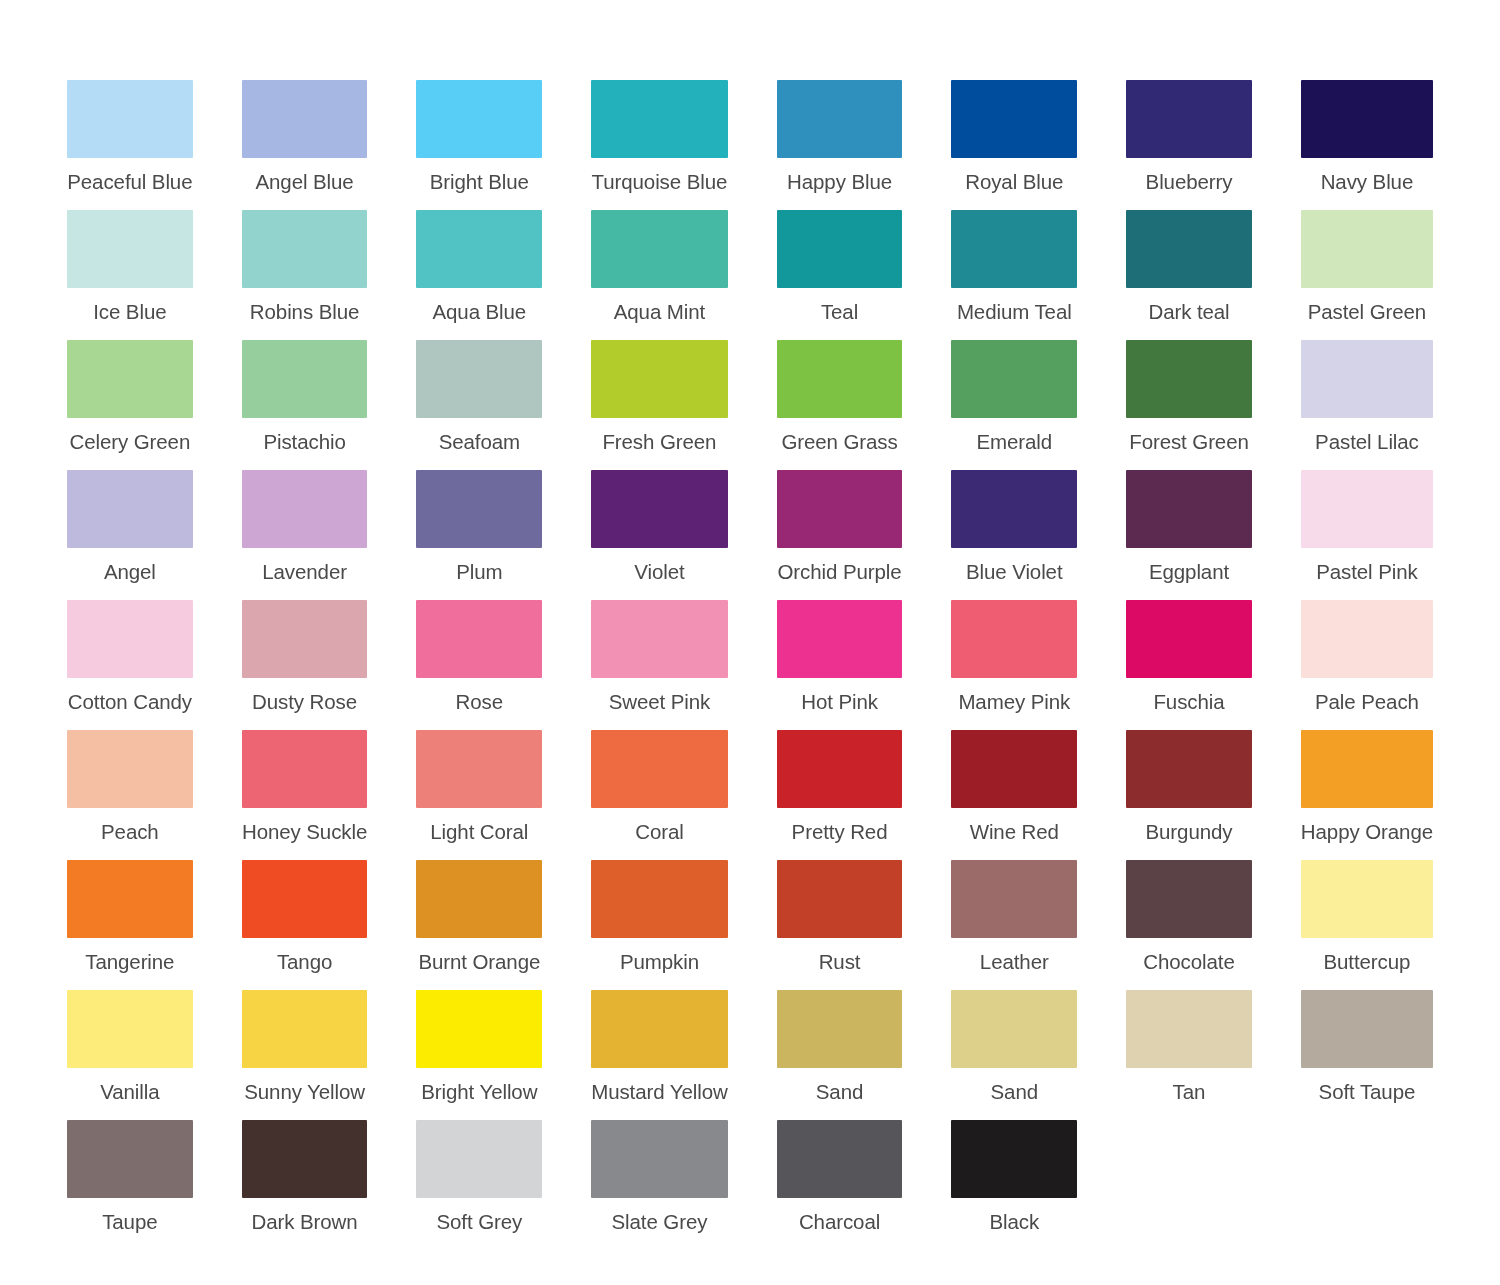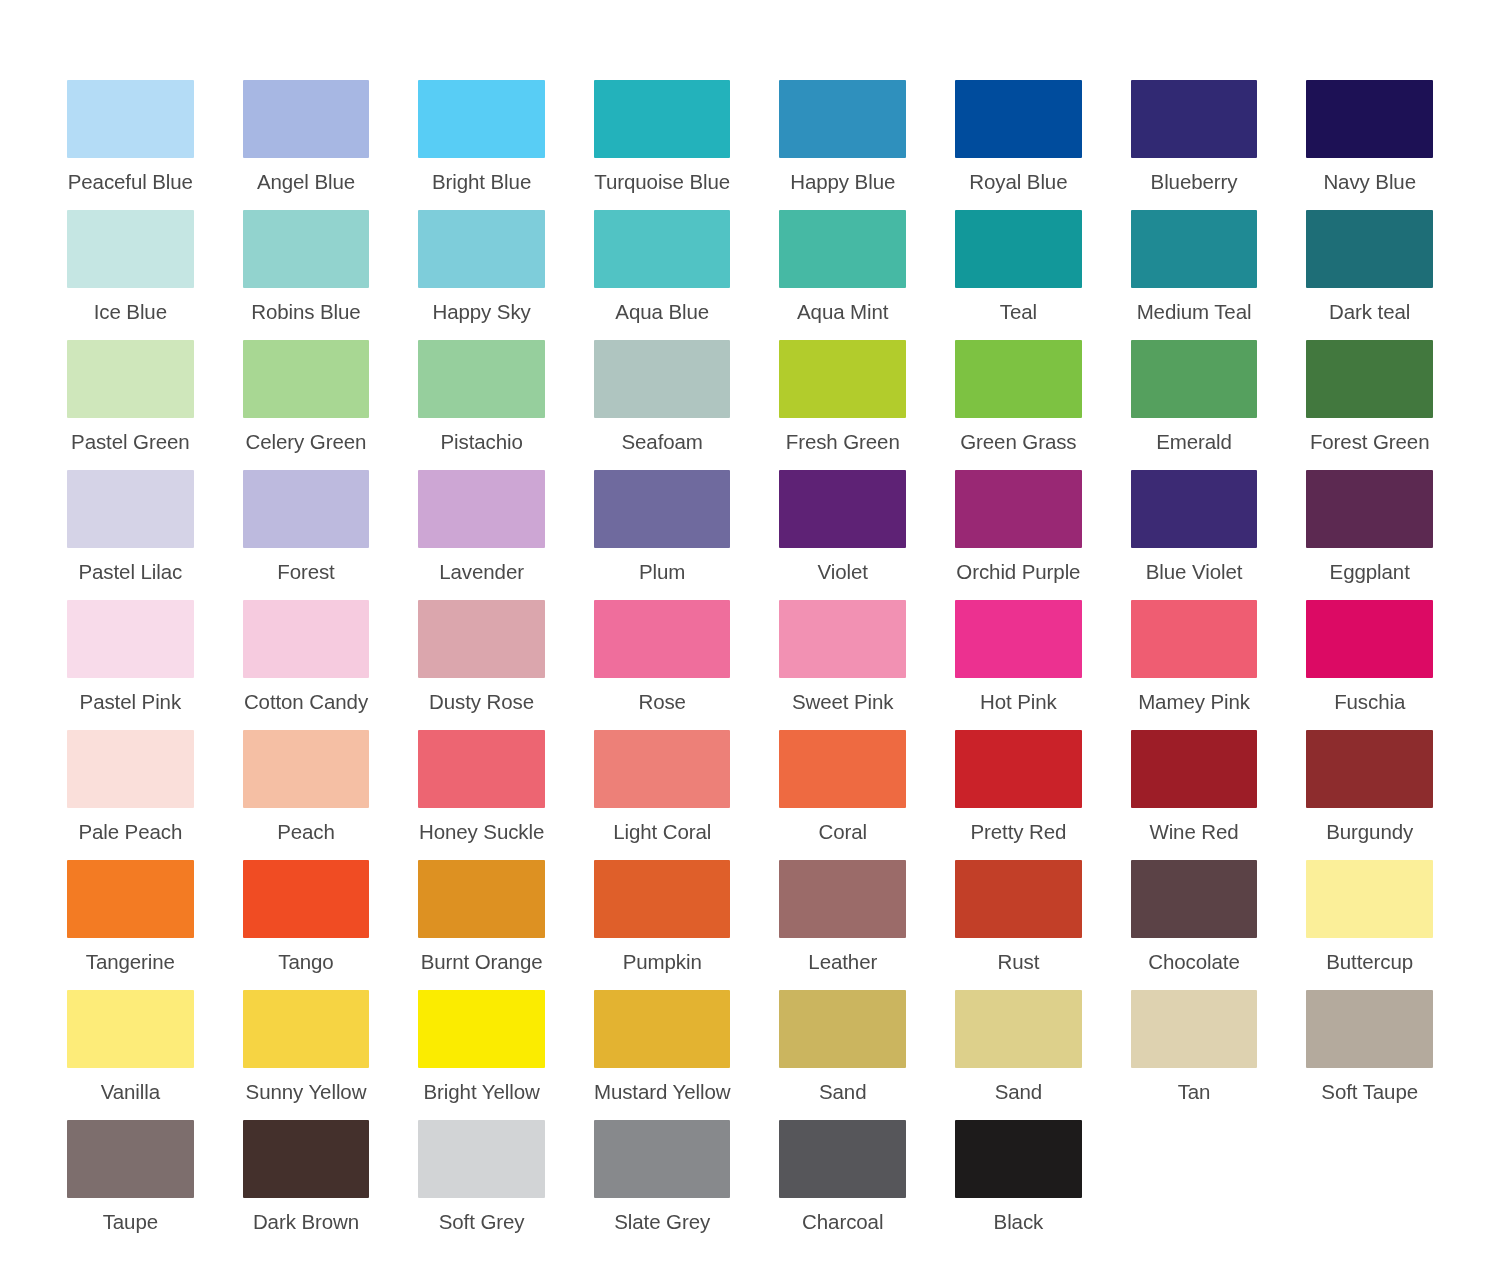--- a/index.html
+++ b/index.html
@@ -88,24 +88,20 @@
       </div>
       <div class="swatch-cell">
         <div class="swatch-chip" style="background-color: rgb(197, 230, 227);"></div>
         <div class="swatch-label">Ice Blue</div>
       </div>
       <div class="swatch-cell">
         <div class="swatch-chip" style="background-color: rgb(146, 211, 206);"></div>
         <div class="swatch-label">Robins Blue</div>
       </div>
       <div class="swatch-cell">
-        <div class="swatch-chip" style="background-color: rgb(126, 205, 218);"></div>
-        <div class="swatch-label">Happy Sky</div>
-      </div>
-      <div class="swatch-cell">
         <div class="swatch-chip" style="background-color: rgb(81, 195, 196);"></div>
         <div class="swatch-label">Aqua Blue</div>
       </div>
       <div class="swatch-cell">
         <div class="swatch-chip" style="background-color: rgb(70, 185, 164);"></div>
         <div class="swatch-label">Aqua Mint</div>
       </div>
       <div class="swatch-cell">
         <div class="swatch-chip" style="background-color: rgb(18, 152, 154);"></div>
         <div class="swatch-label">Teal</div>
@@ -149,21 +145,21 @@
       <div class="swatch-cell">
         <div class="swatch-chip" style="background-color: rgb(66, 120, 62);"></div>
         <div class="swatch-label">Forest Green</div>
       </div>
       <div class="swatch-cell">
         <div class="swatch-chip" style="background-color: rgb(213, 211, 231);"></div>
         <div class="swatch-label">Pastel Lilac</div>
       </div>
       <div class="swatch-cell">
         <div class="swatch-chip" style="background-color: rgb(189, 186, 222);"></div>
-        <div class="swatch-label">Forest</div>
+        <div class="swatch-label">Angel</div>
       </div>
       <div class="swatch-cell">
         <div class="swatch-chip" style="background-color: rgb(205, 166, 212);"></div>
         <div class="swatch-label">Lavender</div>
       </div>
       <div class="swatch-cell">
         <div class="swatch-chip" style="background-color: rgb(111, 106, 158);"></div>
         <div class="swatch-label">Plum</div>
       </div>
       <div class="swatch-cell">
@@ -240,42 +236,46 @@
       </div>
       <div class="swatch-cell">
         <div class="swatch-chip" style="background-color: rgb(157, 29, 39);"></div>
         <div class="swatch-label">Wine Red</div>
       </div>
       <div class="swatch-cell">
         <div class="swatch-chip" style="background-color: rgb(141, 44, 45);"></div>
         <div class="swatch-label">Burgundy</div>
       </div>
       <div class="swatch-cell">
+        <div class="swatch-chip" style="background-color: rgb(243, 158, 37);"></div>
+        <div class="swatch-label">Happy Orange</div>
+      </div>
+      <div class="swatch-cell">
         <div class="swatch-chip" style="background-color: rgb(243, 123, 35);"></div>
         <div class="swatch-label">Tangerine</div>
       </div>
       <div class="swatch-cell">
         <div class="swatch-chip" style="background-color: rgb(240, 76, 35);"></div>
         <div class="swatch-label">Tango</div>
       </div>
       <div class="swatch-cell">
         <div class="swatch-chip" style="background-color: rgb(221, 145, 34);"></div>
         <div class="swatch-label">Burnt Orange</div>
       </div>
       <div class="swatch-cell">
         <div class="swatch-chip" style="background-color: rgb(223, 95, 42);"></div>
         <div class="swatch-label">Pumpkin</div>
       </div>
       <div class="swatch-cell">
+        <div class="swatch-chip" style="background-color: rgb(194, 63, 40);"></div>
+        <div class="swatch-label">Rust</div>
+      </div>
+      <div class="swatch-cell">
         <div class="swatch-chip" style="background-color: rgb(155, 107, 105);"></div>
         <div class="swatch-label">Leather</div>
-      </div>
-      <div class="swatch-cell">
-        <div class="swatch-chip" style="background-color: rgb(194, 63, 40);"></div>
-        <div class="swatch-label">Rust</div>
       </div>
       <div class="swatch-cell">
         <div class="swatch-chip" style="background-color: rgb(91, 66, 70);"></div>
         <div class="swatch-label">Chocolate</div>
       </div>
       <div class="swatch-cell">
         <div class="swatch-chip" style="background-color: rgb(251, 239, 153);"></div>
         <div class="swatch-label">Buttercup</div>
       </div>
       <div class="swatch-cell">

